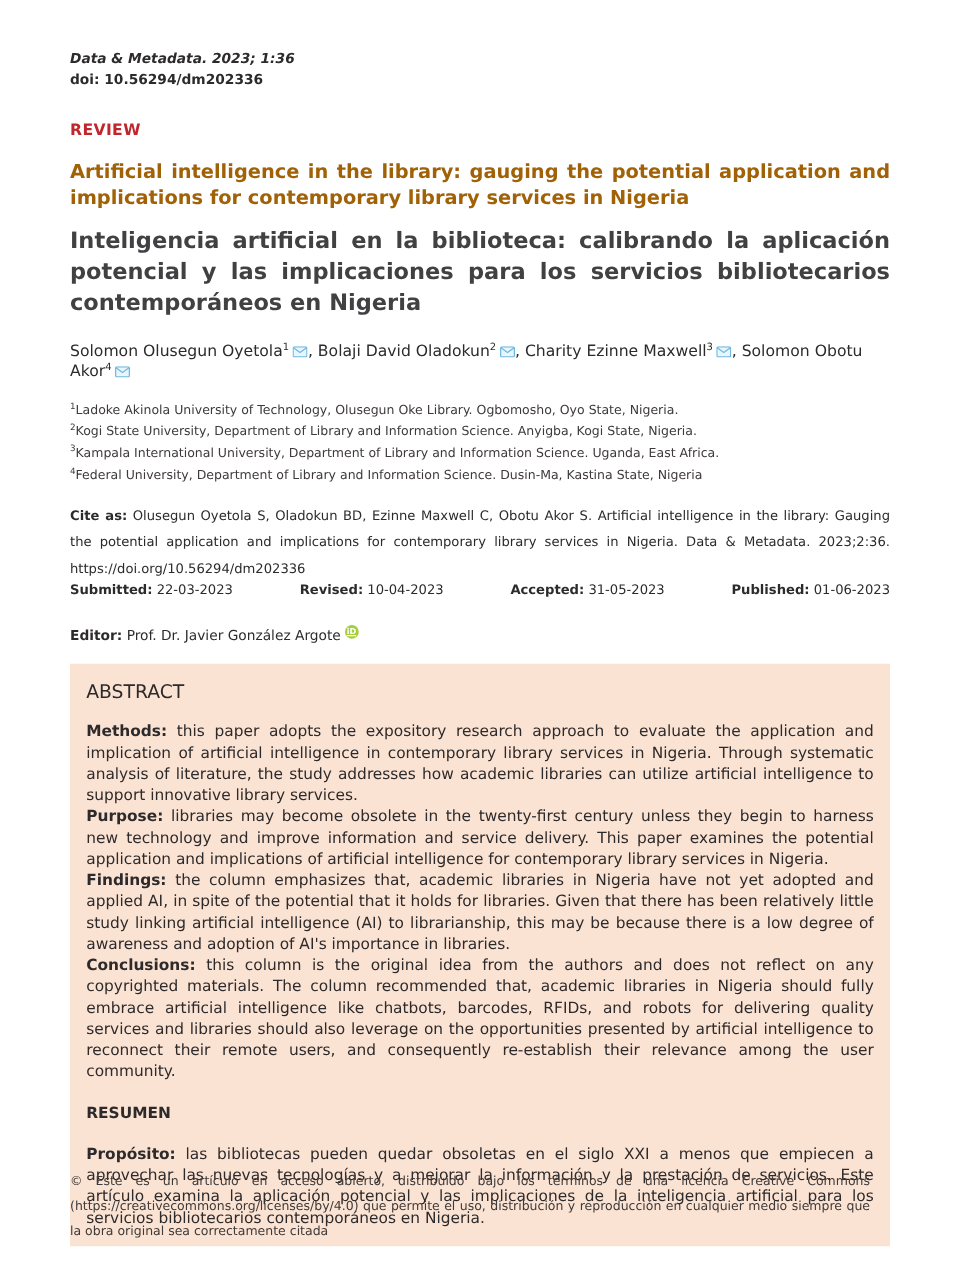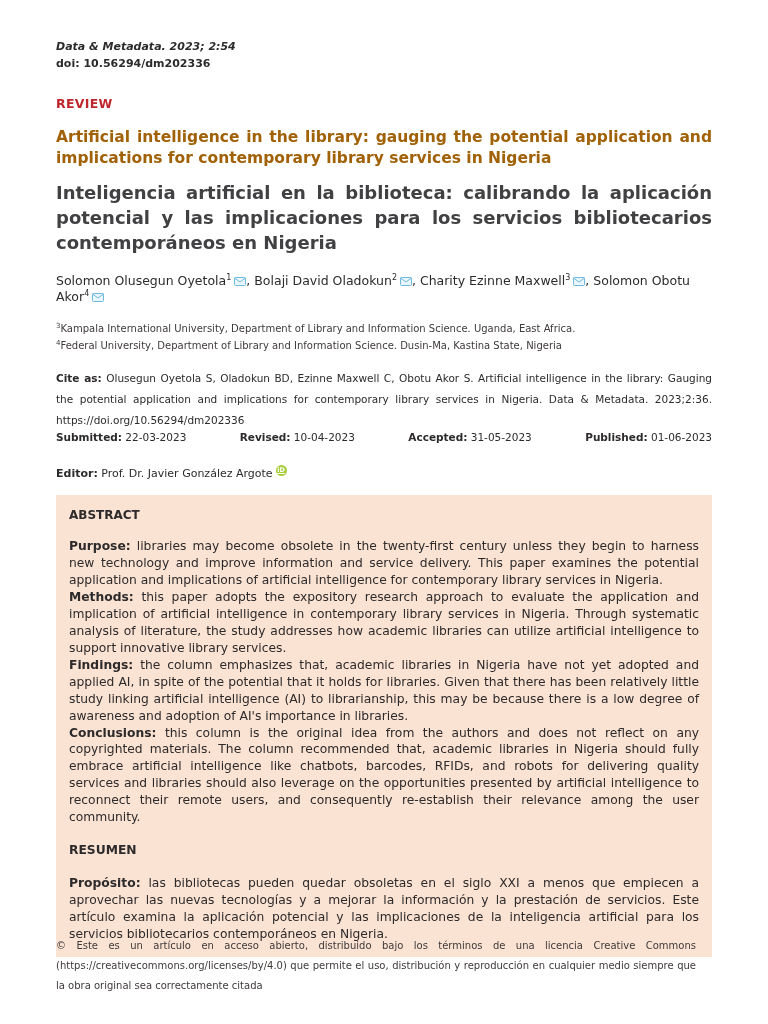--- a/index.html
+++ b/index.html
@@ -46,38 +46,38 @@
   .dates-row { display:flex; justify-content:space-between; font-size:10.5px; color:#2d2a2b; }
   .dates-row b { font-weight:bold; }
 
   .editor-line { margin-top:22px; font-size:11px; color:#2d2a2b; }
   .editor-line b { font-weight:bold; }
   .orcid-icon { display:inline-block; width:11px; height:11px; border-radius:50%; background:#a6ce39; color:#fff;
                 font-size:6.5px; font-weight:bold; text-align:center; line-height:11px; vertical-align:super; margin-left:3px; cursor:pointer;text-decoration:underline; }
 
   
   .abs-box { margin-top:16px; background:#fbe3d4; padding:12px 13px 14px 13px; font-size:12.3px; line-height:1.38; color:#2d2a2b; }
-  .abs-heading { font-weight:bold; font-size:12px; margin-bottom:14px; }
+  .abs-heading { font-weight:normal; font-size:15px; margin-bottom:14px; }
   .abs-section { text-align:justify; }
   .abs-section b { font-weight:bold; }
   .abs-keywords { margin-top:16px; text-align:justify; }
   .abs-keywords b { font-weight:bold; }
   .resumen-heading { font-weight:bold; margin-top:16px; margin-bottom:16px; }
 
   
   .footer { position:absolute; left:56px; right:72px; bottom:28px; font-size:10px; color:#3e3a39; line-height:2.0; text-align:justify; }
 </style>
 </head>
 <body>
 
 <div class="page">
 
   <div class="hdr-row">
     <div class="meta-block">
-      <div><span class="journal-name">Data &amp; Metadata</span><span class="journal-name roman">. 2023; 2:54</span></div>
+      <div><span class="journal-name">Data &amp; Metadata</span><span class="journal-name roman">. 2023; 1:36</span></div>
       <div class="doi-line">doi: 10.56294/dm202336</div>
     </div>
   </div>
 
   <div class="review-row">
     <div class="review-label">REVIEW</div>
   </div>
 
   <div class="title-en">Artificial intelligence in the library: gauging the potential application and implications for contemporary library services in Nigeria</div>
   <div class="title-es">Inteligencia artificial en la biblioteca: calibrando la aplicación potencial y las implicaciones para los servicios bibliotecarios contemporáneos en Nigeria</div>
@@ -90,20 +90,22 @@
         <path d="M0.5 1 L6 5 L11.5 1" fill="none" stroke="#6fb8e0"></path>
       </svg>, <span>Charity Ezinne Maxwell<sup>3</sup></span><svg width="12" height="9" viewBox="0 0 12 9" class="env-icon">
         <rect x="0.5" y="0.5" width="11" height="8" rx="1" fill="#eaf6fd" stroke="#6fb8e0"></rect>
         <path d="M0.5 1 L6 5 L11.5 1" fill="none" stroke="#6fb8e0"></path>
       </svg>, <span>Solomon Obotu Akor<sup>4</sup></span><svg width="12" height="9" viewBox="0 0 12 9" class="env-icon">
         <rect x="0.5" y="0.5" width="11" height="8" rx="1" fill="#eaf6fd" stroke="#6fb8e0"></rect>
         <path d="M0.5 1 L6 5 L11.5 1" fill="none" stroke="#6fb8e0"></path>
       </svg></div>
 
   <div class="affiliations">
+      <div><sup>1</sup>Ladoke Akinola University of Technology, Olusegun Oke Library. Ogbomosho, Oyo State, Nigeria.</div>
+      <div><sup>2</sup>Kogi State University, Department of Library and Information Science. Anyigba, Kogi State, Nigeria.</div>
       <div><sup>3</sup>Kampala International University, Department of Library and Information Science. Uganda, East Africa.</div>
       <div><sup>4</sup>Federal University, Department of Library and Information Science. Dusin-Ma, Kastina State, Nigeria</div>
     </div>
 
   <div class="cite-as">
     <b>Cite as:</b> <span>Olusegun Oyetola S, Oladokun BD, Ezinne Maxwell C, Obotu Akor S. Artificial intelligence in the library: Gauging the potential application and implications for contemporary library services in Nigeria. Data &amp; Metadata. 2023;2:36. https://doi.org/10.56294/dm202336</span>
   </div>
 
   <div class="dates-row">
       <div><b>Submitted:</b> 22-03-2023</div>
@@ -112,22 +114,22 @@
       <div><b>Published:</b> 01-06-2023</div>
     </div>
 
   <div class="editor-line">
     <b>Editor:</b> <span>Prof. Dr. Javier González Argote</span><span class="orcid-icon">iD</span>
   </div>
 
   <div class="abs-box">
     <div class="abs-heading">ABSTRACT</div>
     <div>
+        <div class="abs-section"><b>Methods:</b> this paper adopts the expository research approach to evaluate the application and implication of artificial intelligence in contemporary library services in Nigeria. Through systematic analysis of literature, the study addresses how academic libraries can utilize artificial intelligence to support innovative library services.</div>
         <div class="abs-section"><b>Purpose:</b> libraries may become obsolete in the twenty-first century unless they begin to harness new technology and improve information and service delivery. This paper examines the potential application and implications of artificial intelligence for contemporary library services in Nigeria.</div>
-        <div class="abs-section"><b>Methods:</b> this paper adopts the expository research approach to evaluate the application and implication of artificial intelligence in contemporary library services in Nigeria. Through systematic analysis of literature, the study addresses how academic libraries can utilize artificial intelligence to support innovative library services.</div>
         <div class="abs-section"><b>Findings:</b> the column emphasizes that, academic libraries in Nigeria have not yet adopted and applied AI, in spite of the potential that it holds for libraries. Given that there has been relatively little study linking artificial intelligence (AI) to librarianship, this may be because there is a low degree of awareness and adoption of AI's importance in libraries.</div>
         <div class="abs-section"><b>Conclusions:</b> this column is the original idea from the authors and does not reflect on any copyrighted materials. The column recommended that, academic libraries in Nigeria should fully embrace artificial intelligence like chatbots, barcodes, RFIDs, and robots for delivering quality services and libraries should also leverage on the opportunities presented by artificial intelligence to reconnect their remote users, and consequently re-establish their relevance among the user community.</div>
       </div>
     <div class="resumen-heading">RESUMEN</div>
     <div>
         <div class="abs-section"><b>Propósito:</b> las bibliotecas pueden quedar obsoletas en el siglo XXI a menos que empiecen a aprovechar las nuevas tecnologías y a mejorar la información y la prestación de servicios. Este artículo examina la aplicación potencial y las implicaciones de la inteligencia artificial para los servicios bibliotecarios contemporáneos en Nigeria.</div>
       </div>
   </div>
 
   <div class="footer">© Este es un artículo en acceso abierto, distribuido bajo los términos de una licencia Creative Commons (https://creativecommons.org/licenses/by/4.0) que permite el uso, distribución y reproducción en cualquier medio siempre que la obra original sea correctamente citada</div>

